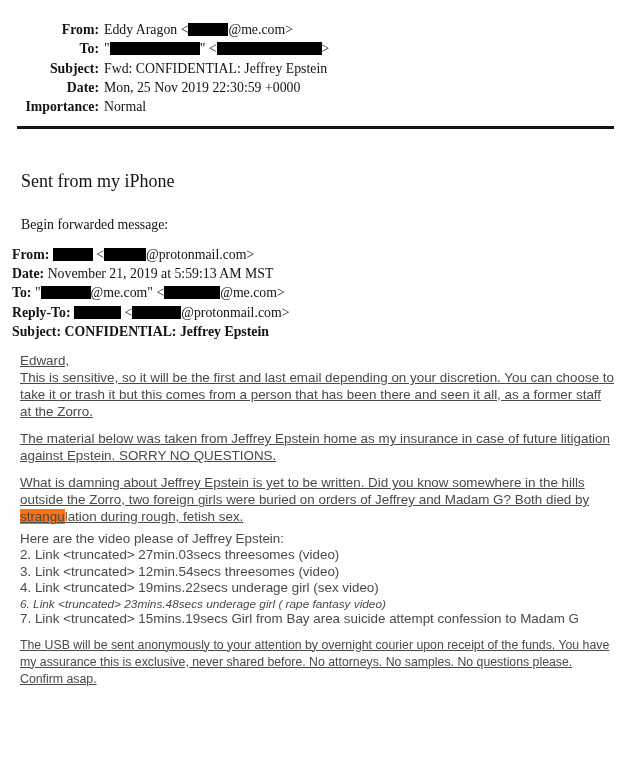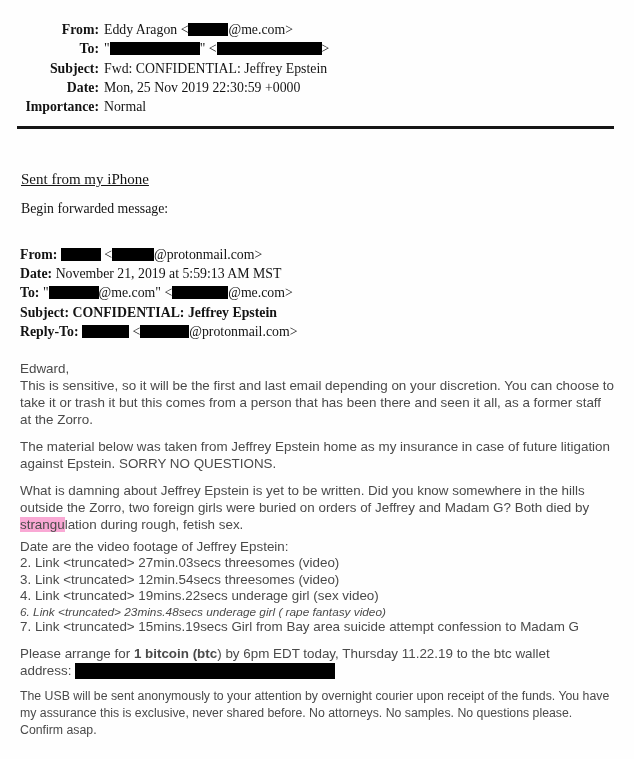--- a/index.html
+++ b/index.html
@@ -14,41 +14,41 @@
   
   .hdr{
     position:absolute;left:15px;top:20px;
     display:grid;grid-template-columns:84px auto;column-gap:5px;
     font-size:13.8px;line-height:19.3px;white-space:nowrap;
   }
   .hdr .lab{text-align:right;font-weight:bold;}
   
   .divider{position:absolute;left:17px;top:126px;width:597px;height:3px;background:#161616;}
   
-  .sentline{position:absolute;left:21px;top:171px;font-size:15px;text-decoration:underline;}
-  .beginline{position:absolute;left:21px;top:201px;font-size:13.8px;}
+  .sentline{position:absolute;left:21px;top:171px;font-size:18px;}
+  .beginline{position:absolute;left:21px;top:217px;font-size:13.8px;}
   
-  .fwd{position:absolute;left:20px;top:245px;font-size:13.8px;line-height:19.2px;white-space:nowrap;}
+  .fwd{position:absolute;left:12px;top:245px;font-size:13.8px;line-height:19.2px;white-space:nowrap;}
   .b{font-weight:bold;}
   
   .redact{display:inline-block;background:#000;height:13px;vertical-align:-2px;}
   .w40{width:40px}.w42{width:42px}.w47{width:47px}.w49{width:49px}
   .w50{width:50px}.w56{width:56px}.w90{width:90px}.w105{width:105px}
   .addr{width:260px;height:16px;vertical-align:-4px;}
   
   .body{
     position:absolute;left:20px;top:352px;width:594px;
     font-family:"Liberation Sans", sans-serif;
     font-size:13.4px;line-height:17px;color:#4a4a4a;
   }
-  .body p{margin:8px 0 10px 0;}
+  .body p{margin:0 0 10px 0;text-decoration:underline;}
   .para3{margin-bottom:6px !important;}
   .links{margin-bottom:9px;line-height:16.4px;}
   .links .small{font-size:11.8px;line-height:14.5px;font-style:italic;}
-  .hl{background:#f9a8d4;}
+  .hl{background:#f97316;}
   .btcpara{margin-bottom:8px !important;line-height:17.5px;}
   .footer{font-size:12.3px;line-height:17px;margin-bottom:0 !important;}
 </style>
 </head>
 <body>
 
 <div class="page">
 
   <div class="hdr">
     <div class="lab">From:</div>
@@ -72,41 +72,39 @@
   <div class="sentline">Sent from my iPhone</div>
   <div class="beginline">Begin forwarded message:</div>
 
   <div class="fwd">
     <div><span class="b">From:</span> <span class="redact w40"></span> <span>&lt;</span><span class="redact w42"></span><span>@protonmail.com&gt;</span></div>
 
     <div><span class="b">Date:</span> <span>November 21, 2019 at 5:59:13 AM MST</span></div>
 
     <div><span class="b">To:</span> <span>"</span><span class="redact w50"></span><span>@me.com" &lt;</span><span class="redact w56"></span><span>@me.com&gt;</span></div>
 
+    <div><span class="b">Reply-To:</span> <span class="redact w47"></span> <span>&lt;</span><span class="redact w49"></span><span>@protonmail.com&gt;</span></div>
+
     <div><span class="b">Subject:</span> <span class="b">CONFIDENTIAL: Jeffrey Epstein</span></div>
-
-    <div><span class="b">Reply-To:</span> <span class="redact w47"></span> <span>&lt;</span><span class="redact w49"></span><span>@protonmail.com&gt;</span></div>
   </div>
 
   <div class="body">
     <p><span>Edward,</span><br>
       <span>This is sensitive, so it will be the first and last email depending on your discretion. You can choose to take it or trash it but this comes from a person that has been there and seen it all, as a former staff at the Zorro.</span></p>
 
     <p>The material below was taken from Jeffrey Epstein home as my insurance in case of future litigation against Epstein. SORRY NO QUESTIONS.</p>
 
     <p class="para3"><span>What is damning about Jeffrey Epstein is yet to be written. Did you know somewhere in the hills outside the Zorro, two foreign girls were buried on orders of Jeffrey and Madam G? Both died by </span><span class="hl">strangu</span><span>lation during rough, fetish sex.</span></p>
 
     <div class="links">
-      <div>Date are the video footage of Jeffrey Epstein:</div>
+      <div>Here are the video please of Jeffrey Epstein:</div>
       <div>2. Link &lt;truncated&gt; 27min.03secs threesomes (video)</div>
       <div>3. Link &lt;truncated&gt; 12min.54secs threesomes (video)</div>
       <div>4. Link &lt;truncated&gt; 19mins.22secs underage girl (sex video)</div>
       <div class="small">6. Link &lt;truncated&gt; 23mins.48secs underage girl ( rape fantasy video)</div>
       <div>7. Link &lt;truncated&gt; 15mins.19secs Girl from Bay area suicide attempt confession to Madam G</div>
     </div>
 
-    <p class="btcpara"><span>Please arrange for </span><span class="b">1 bitcoin (btc</span><span>) by 6pm EDT today, Thursday 11.22.19 to the btc wallet</span><br>
-      <span>address:</span> <span class="redact addr"></span></p>
 
     <p class="footer">The USB will be sent anonymously to your attention by overnight courier upon receipt of the funds. You have my assurance this is exclusive, never shared before. No attorneys. No samples. No questions please. Confirm asap.</p>
   </div>
 
 </div>
 
 </body></html>

